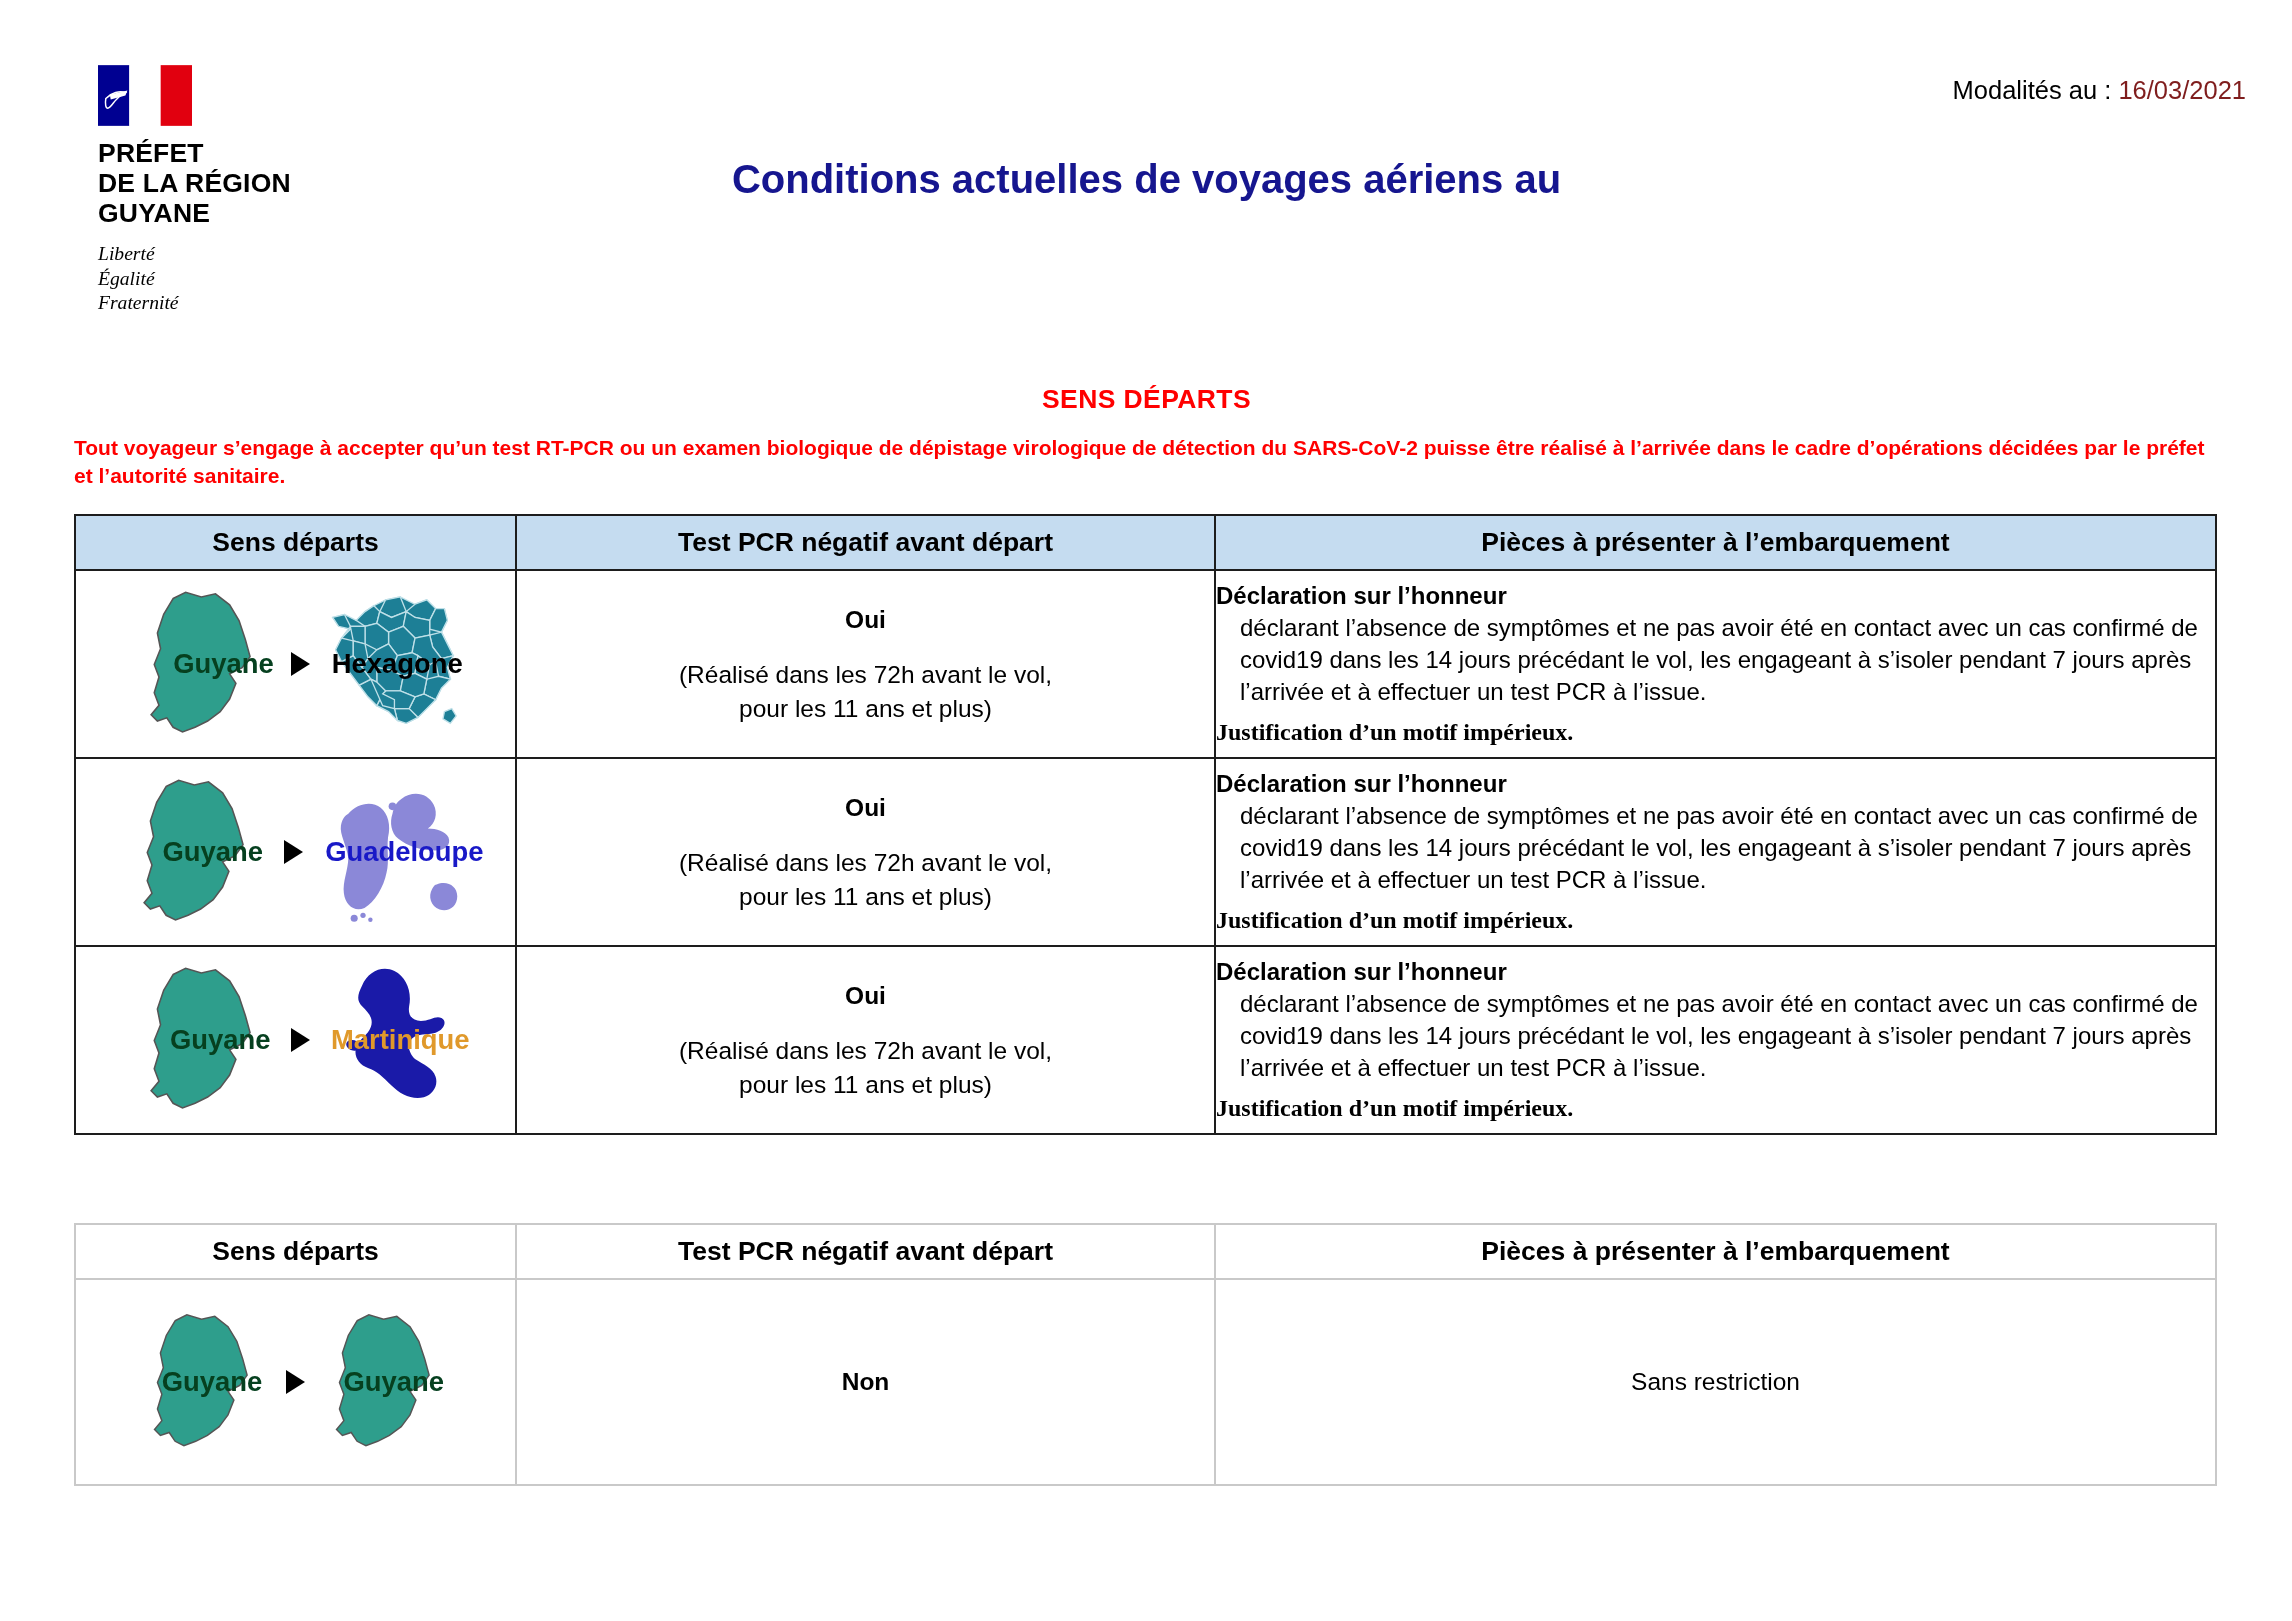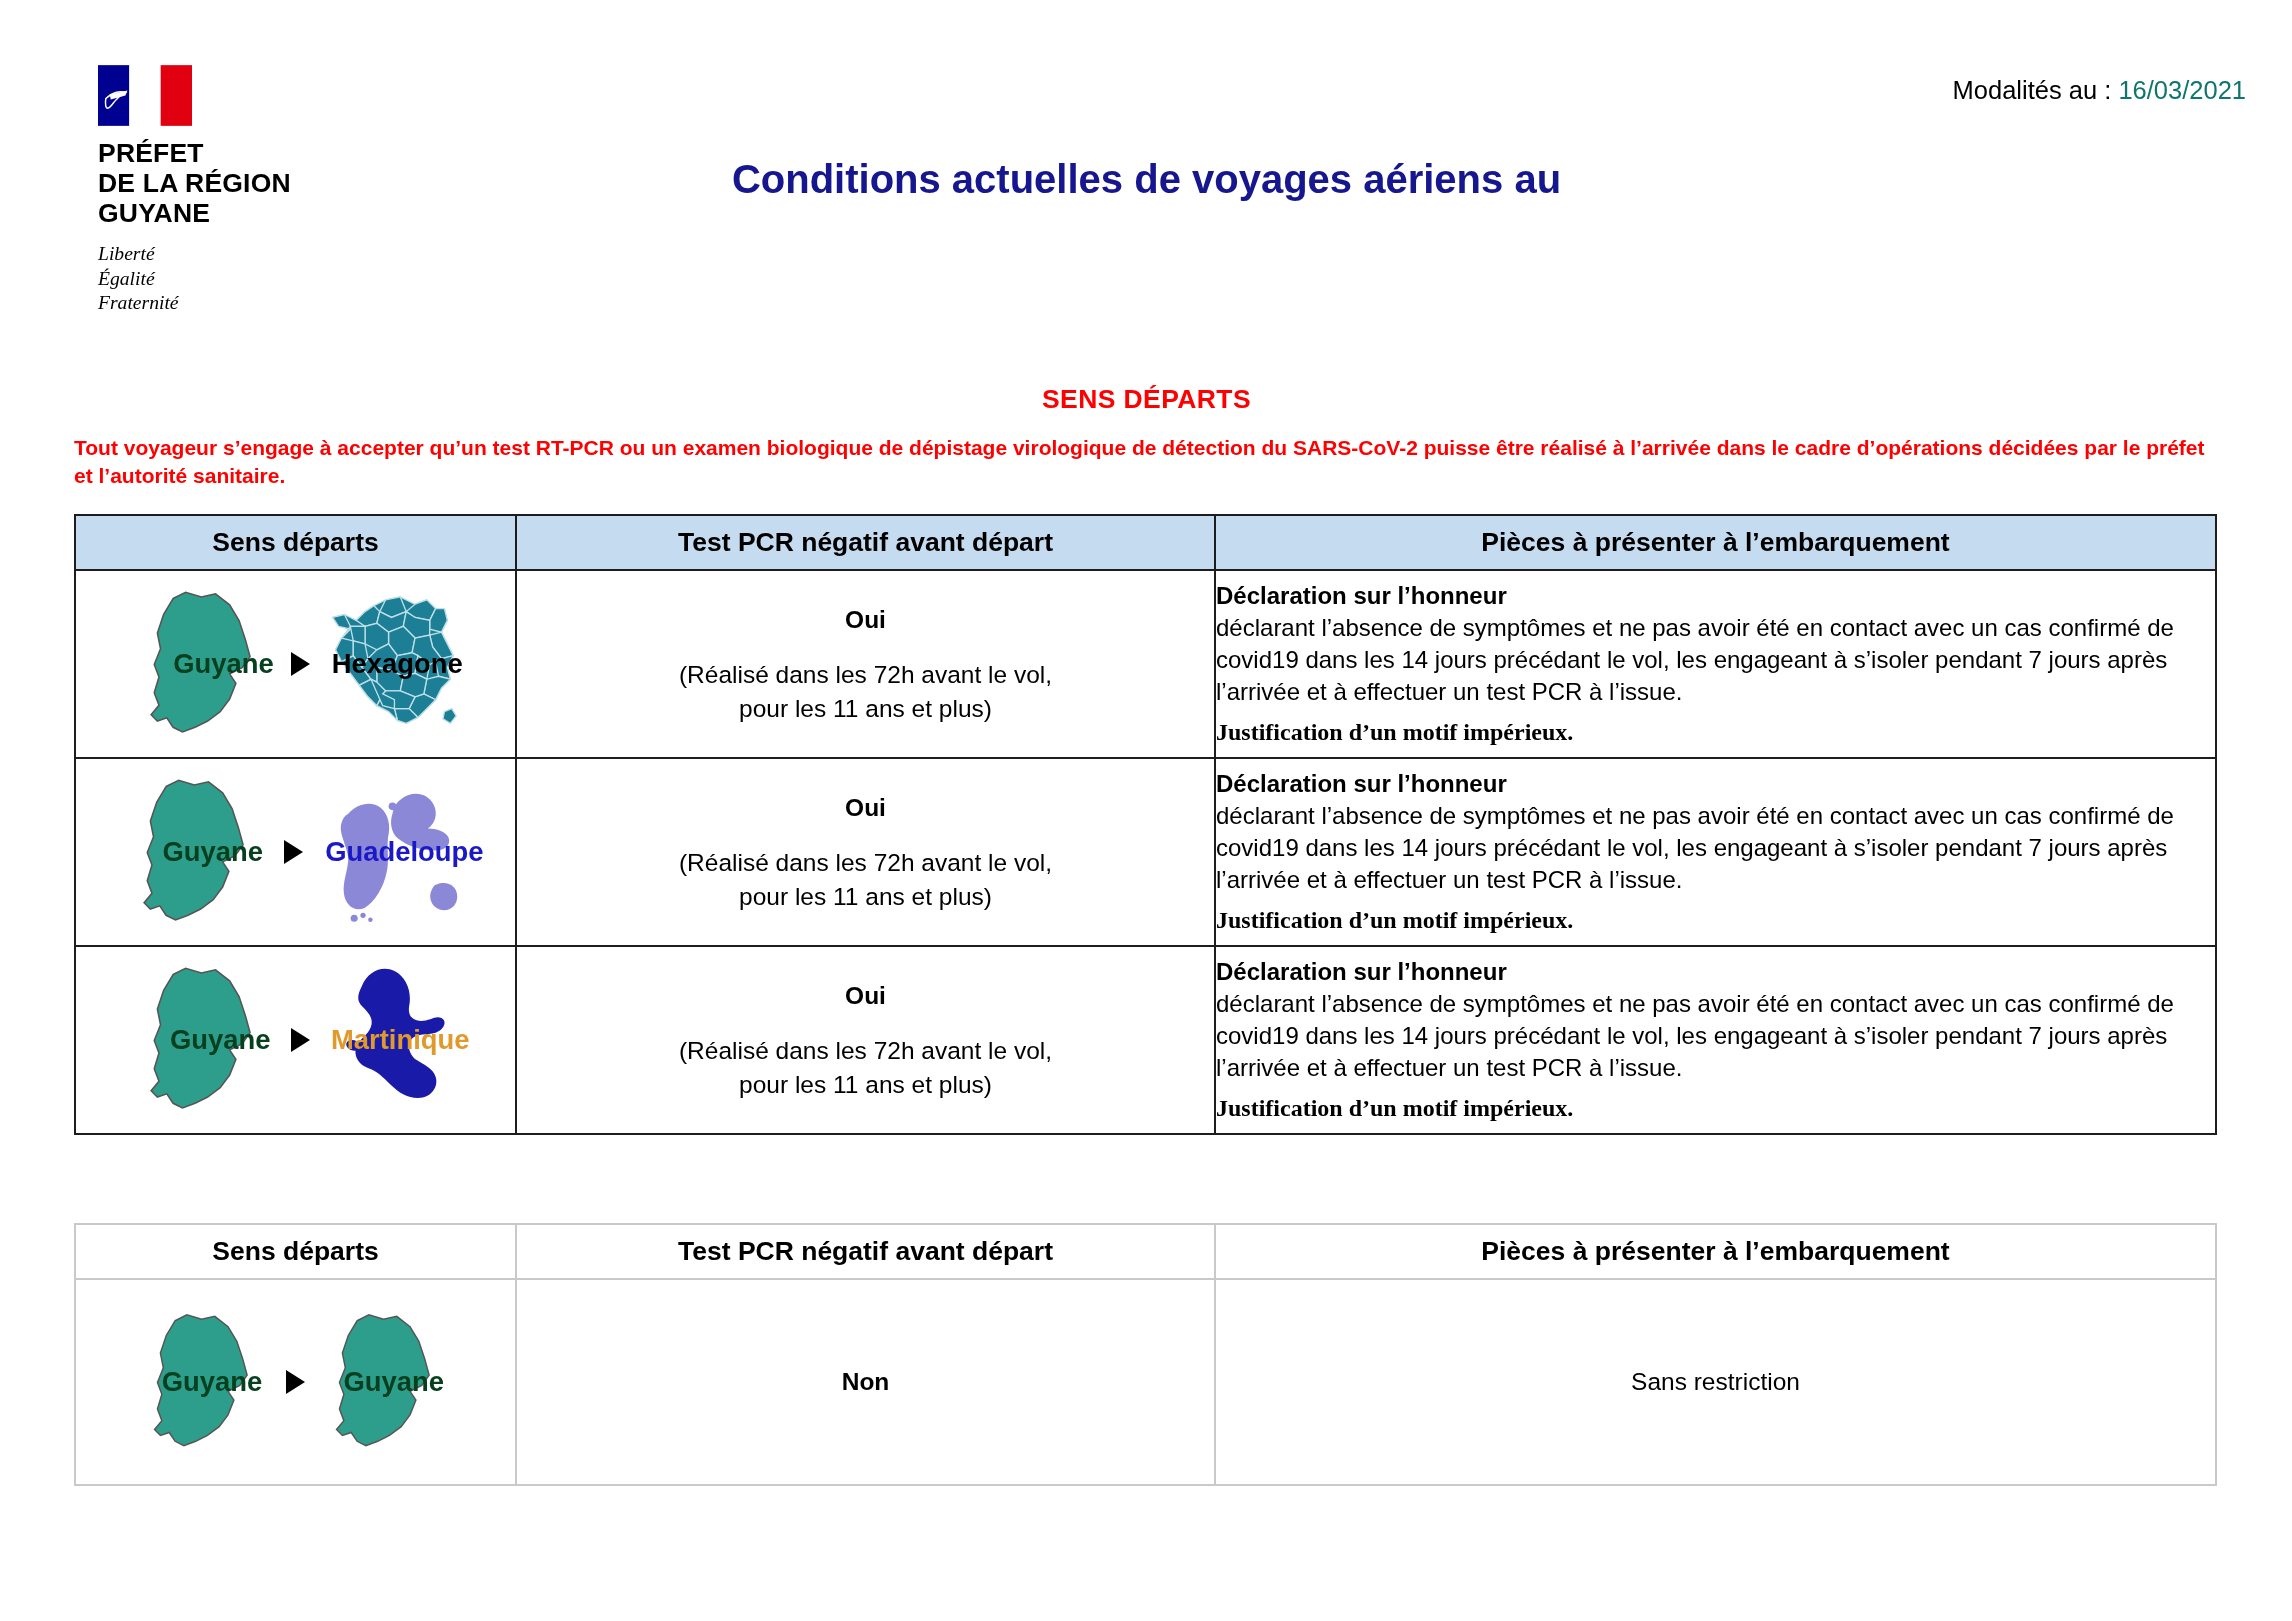--- a/index.html
+++ b/index.html
@@ -24,21 +24,21 @@
   }
 
   .date-line {
     position: absolute;
     top: 76px;
     right: 47px;
     font-size: 25.5px;
     white-space: nowrap;
   }
   .date-line .date-label { color: #000000; }
-  .date-line .date-value { color: #0f766e; }
+  .date-line .date-value { color: #7f1d1d; }
 
   
   .logo-block {
     position: absolute;
     left: 98px;
     top: 65px;
     width: 255px;
   }
   .flag {
     width: 94px;
@@ -153,21 +153,21 @@
 
   .doc-cell {
     font-size: 24px;
     line-height: 1.34;
     padding: 9.8px 15.7px;
   }
   .doc-cell .strong {
     font-weight: bold;
     display: block;
   }
-  .doc-cell .body { display: block; }
+  .doc-cell .body { display: block; padding-left: 24px; }
   .doc-cell .strong.bottom { margin-top: 7.8px; font-family: Liberation Serif, serif; }
 
   .plain-cell {
     text-align: center;
     font-size: 24.5px;
   }
   .plain-cell.bold { font-weight: bold; }
 
   
   .route {

